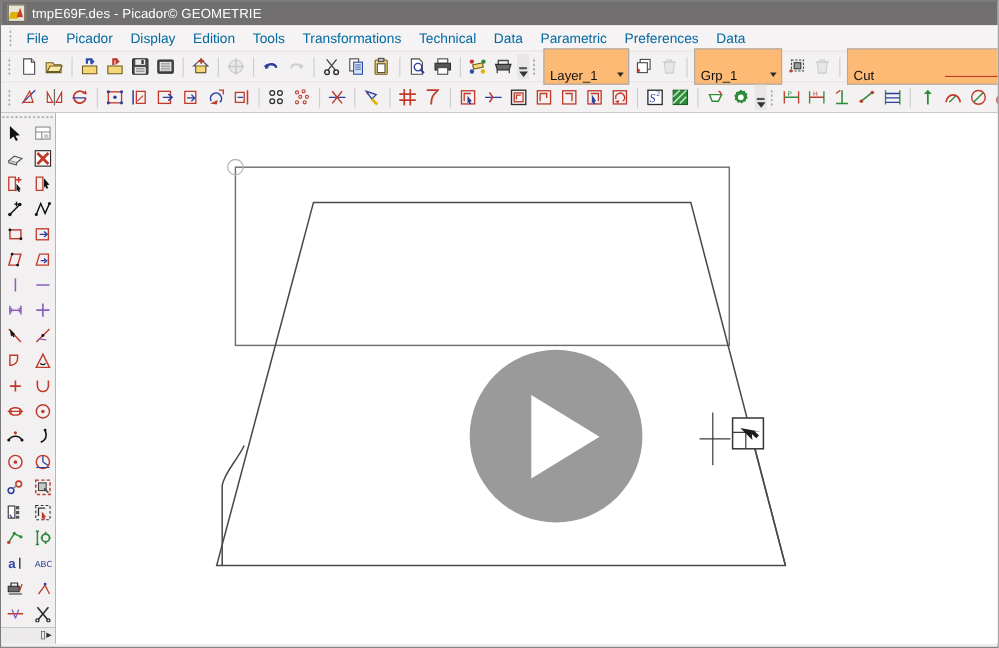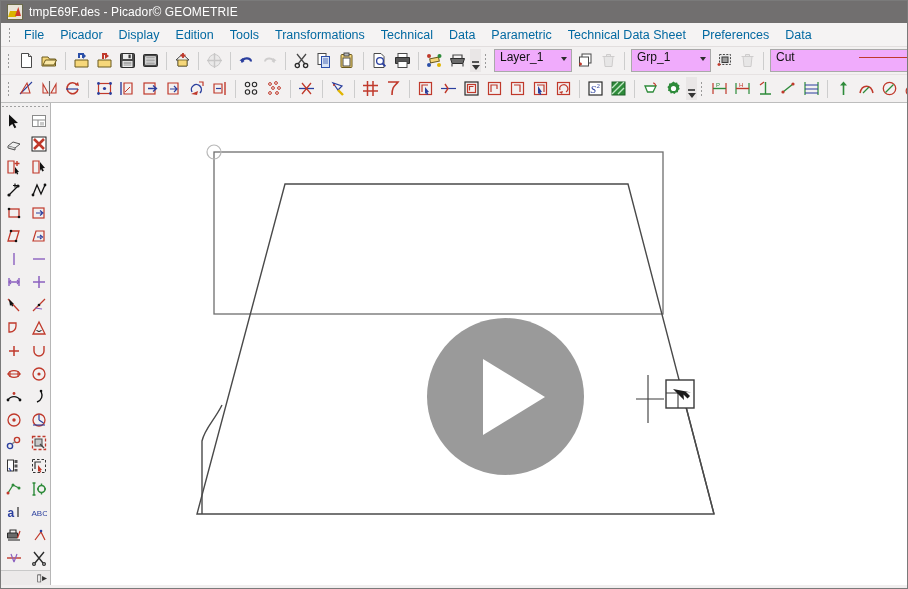--- a/index.html
+++ b/index.html
@@ -112,24 +112,24 @@
   }
   .tb-overflow::after {
     content: ""; width: 0; height: 0;
     border-left: 4px solid transparent;
     border-right: 4px solid transparent;
     border-top: 5px solid #333;
   }
 
   
   .combo {
-    height: 23px;
-    background: #f0abfc;
+    height: 33px;
+    background: #fdba74;
     border: 1px solid #a9a9a9;
-    display: flex; align-items: flex-start;
+    display: flex; align-items: flex-end;
     font-size: 12px; color: #111;
     margin: 0 2px;
     flex: 0 0 auto;
     box-sizing: border-box;
   }
   .combo .val { padding: 0 4px 0 5px; flex: 1 1 auto; white-space: nowrap; overflow: hidden; }
   .combo .arrow {
     width: 15px; height: 17px;
     display: flex; align-items: center; justify-content: center;
     flex: 0 0 auto;
@@ -239,21 +239,20 @@
     <div class="grip"></div>
     <div class="menu-item">File</div>
     <div class="menu-item">Picador</div>
     <div class="menu-item">Display</div>
     <div class="menu-item">Edition</div>
     <div class="menu-item">Tools</div>
     <div class="menu-item">Transformations</div>
     <div class="menu-item">Technical</div>
     <div class="menu-item">Data</div>
     <div class="menu-item">Parametric</div>
-    <div class="menu-item">Technical Data Sheet</div>
     <div class="menu-item">Preferences</div>
     <div class="menu-item">Data</div>
   </div>
 
   <div id="toolbar1" class="toolbar">
     <div class="grip"></div>
 
     <div class="tb-btn">
       <svg width="17" height="17" viewBox="0 0 17 17">
         <path d="M3.5 1.5h7l3 3v11h-10z" fill="#fff" stroke="#4a4a4a" stroke-width="1"></path>

